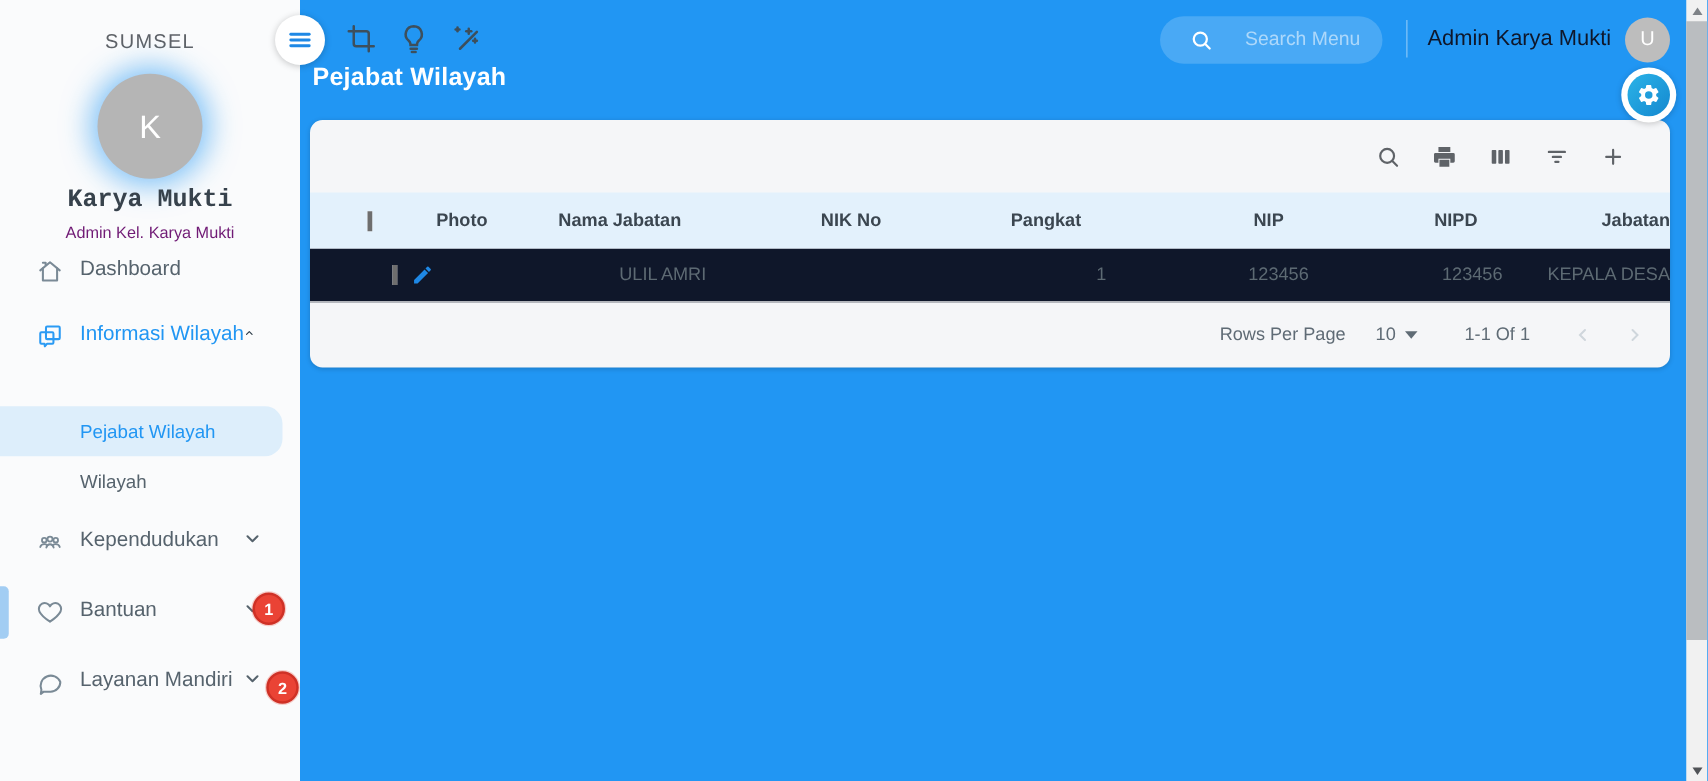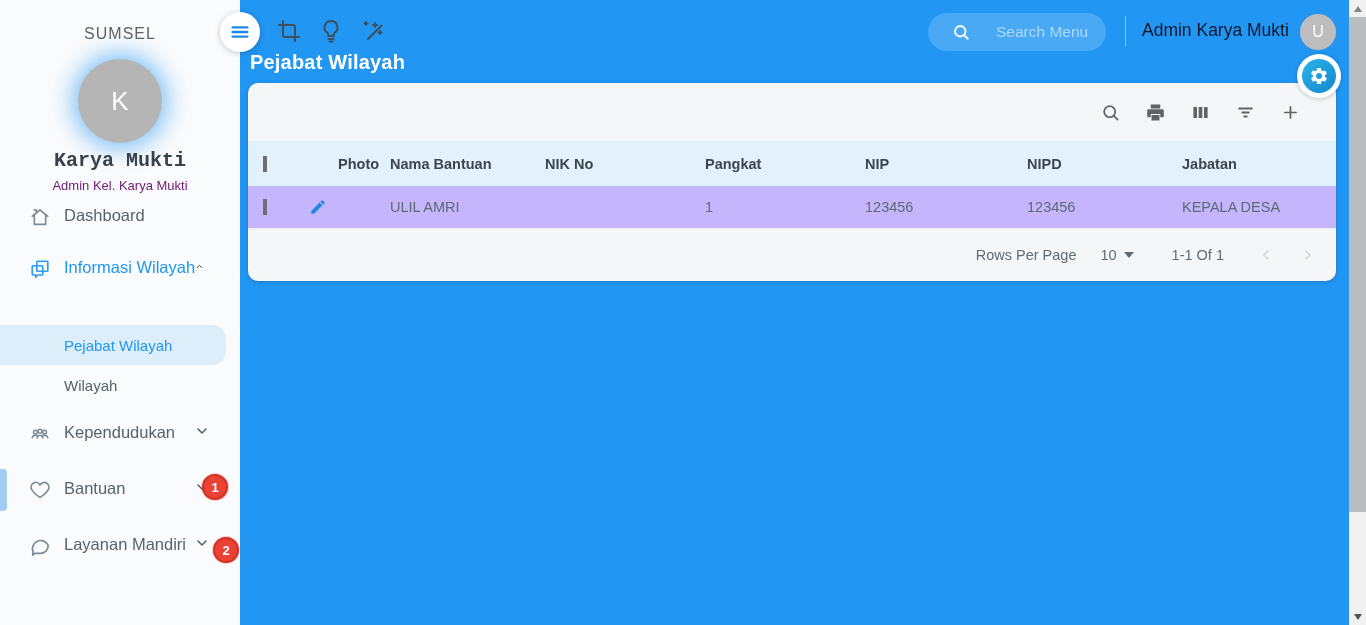--- a/index.html
+++ b/index.html
@@ -58,26 +58,26 @@
   .avatar-u { position:absolute; left:1300px; top:14px; width:36px; height:36px; border-radius:50%; background:#bdbdbd;
               color:#fff; font-size:16px; display:flex; align-items:center; justify-content:center; cursor:pointer; z-index:4; }
 
   
   .fab { position:absolute; left:1297px; top:54px; width:44px; height:44px; border-radius:50%; background:#fff; z-index:4;
          display:flex; align-items:center; justify-content:center; box-shadow:0 1px 5px rgba(0,0,0,.2); cursor:pointer; border:none; }
   .fab-core { width:34px; height:34px; border-radius:50%; background:linear-gradient(135deg,#2bb3e8,#1488cf);
               display:flex; align-items:center; justify-content:center; }
 
   
-  .card { position:absolute; left:248px; top:83px; width:1088px; height:198px; background:#f5f6f8; border-radius:10px;
-          z-index:1; box-shadow:0 1px 4px rgba(0,0,0,.18); overflow:hidden; }
+  .card { position:absolute; left:248px; top:96px; width:1088px; height:198px; background:#f5f6f8; border-radius:10px;
+          z-index:1; box-shadow:0 1px 4px rgba(0,0,0,.18); overflow:hidden;text-align:right; }
   .card-toolbar { height:58px; display:flex; align-items:center; justify-content:flex-end; gap:26px; padding-right:36px; }
   .ct-icon { width:19px; height:19px; color:#5f6368; cursor:pointer; }
   .t-header { height:45px; background:#e3f1fc; display:flex; align-items:center; }
-  .t-row { height:43px; background:#c4b5fd; display:flex; align-items:center; border-bottom:1px solid #e9eaec; }
+  .t-row { height:43px; background:#0f172a; display:flex; align-items:center; border-bottom:1px solid #e9eaec;padding-left:20px; }
   .cell { font-size:14.5px; color:#5d6a73; overflow:hidden; white-space:nowrap; }
   .t-header .cell { font-weight:600; color:#3b4650; }
   .c-check { flex:0 0 50px; padding-left:15px; }
   .c-act { flex:0 0 40px; display:flex; justify-content:center; }
   .c-photo { flex:0 0 52px; }
   .c-nama { flex:0 0 155px; }
   .c-nik { flex:0 0 160px; }
   .c-pangkat { flex:0 0 160px; }
   .c-nip { flex:0 0 162px; }
   .c-nipd { flex:0 0 155px; }
@@ -194,21 +194,21 @@
             <path d="M12 5v14"></path>
             <path d="M5 12h14"></path>
           </svg>
       </span>
     </div>
 
     <div class="t-header">
       <div class="cell c-check"><span class="checkbox"></span></div>
       <div class="cell c-act"></div>
       <div class="cell c-photo">Photo</div>
-      <div class="cell c-nama">Nama Bantuan</div>
+      <div class="cell c-nama">Nama Jabatan</div>
       <div class="cell c-nik">NIK No</div>
       <div class="cell c-pangkat">Pangkat</div>
       <div class="cell c-nip">NIP</div>
       <div class="cell c-nipd">NIPD</div>
       <div class="cell c-jabatan">Jabatan</div>
     </div>
 
     <div class="t-row">
       <div class="cell c-check"><span class="checkbox"></span></div>
       <div class="cell c-act">

